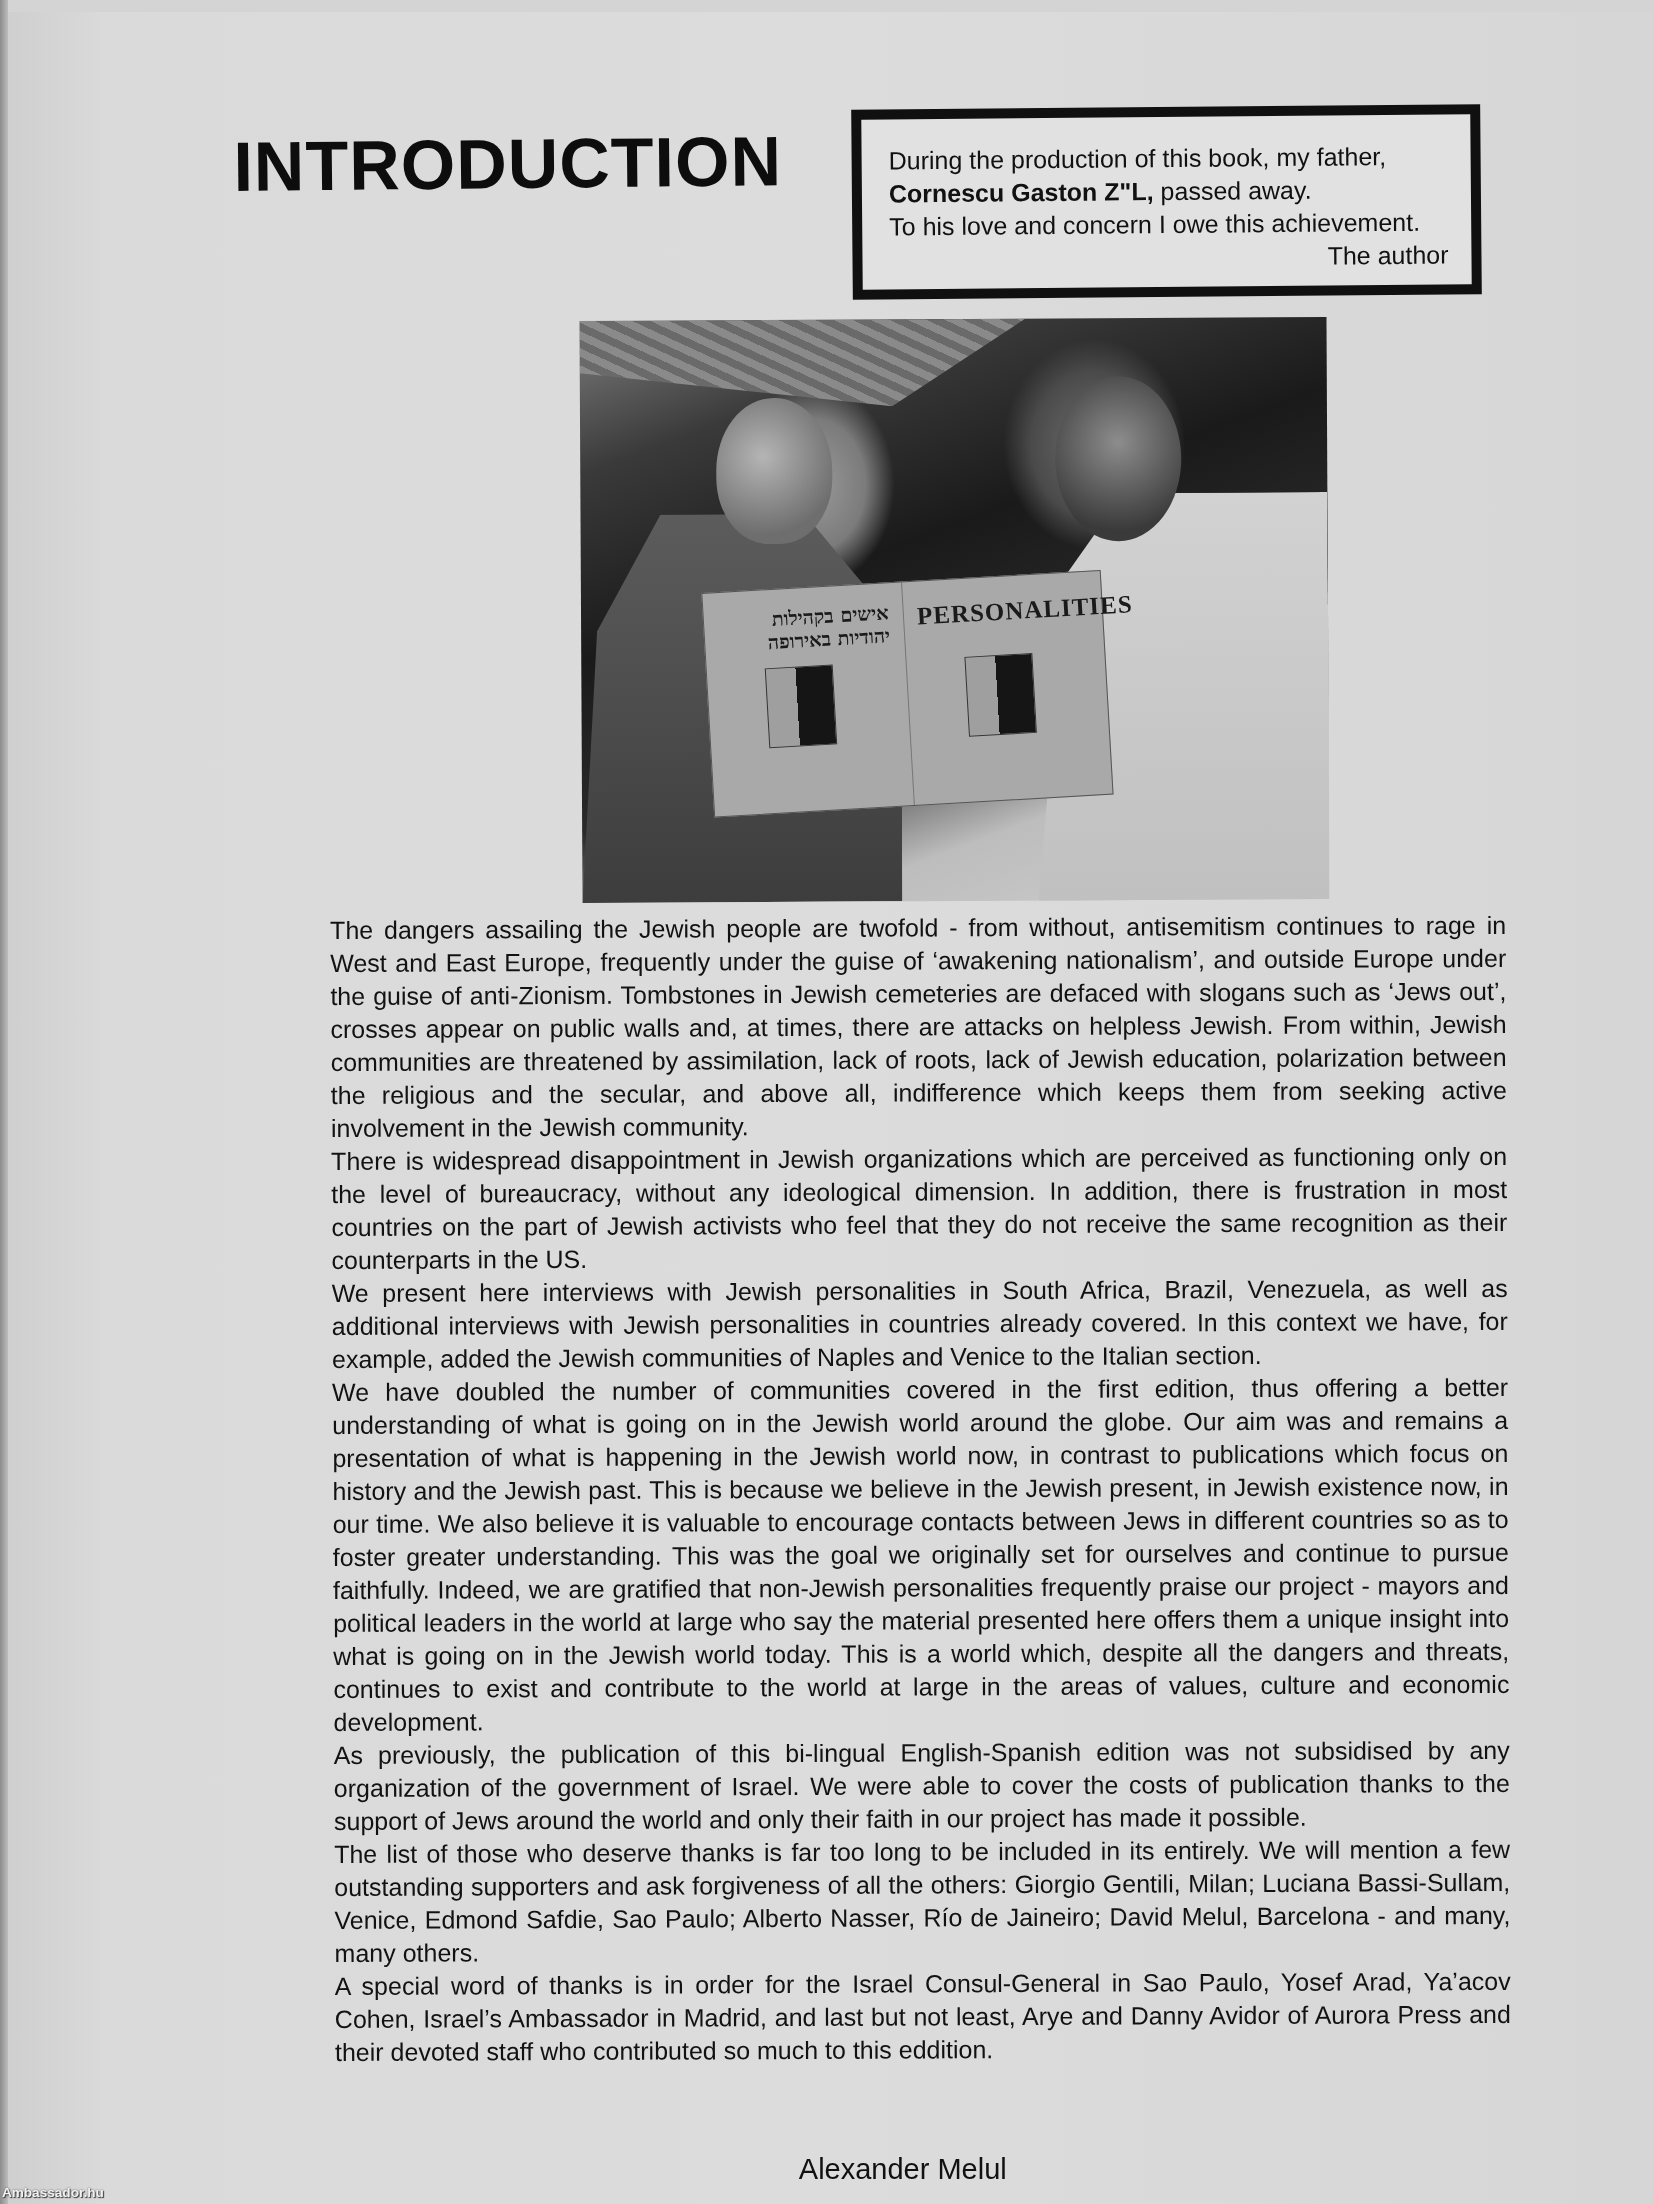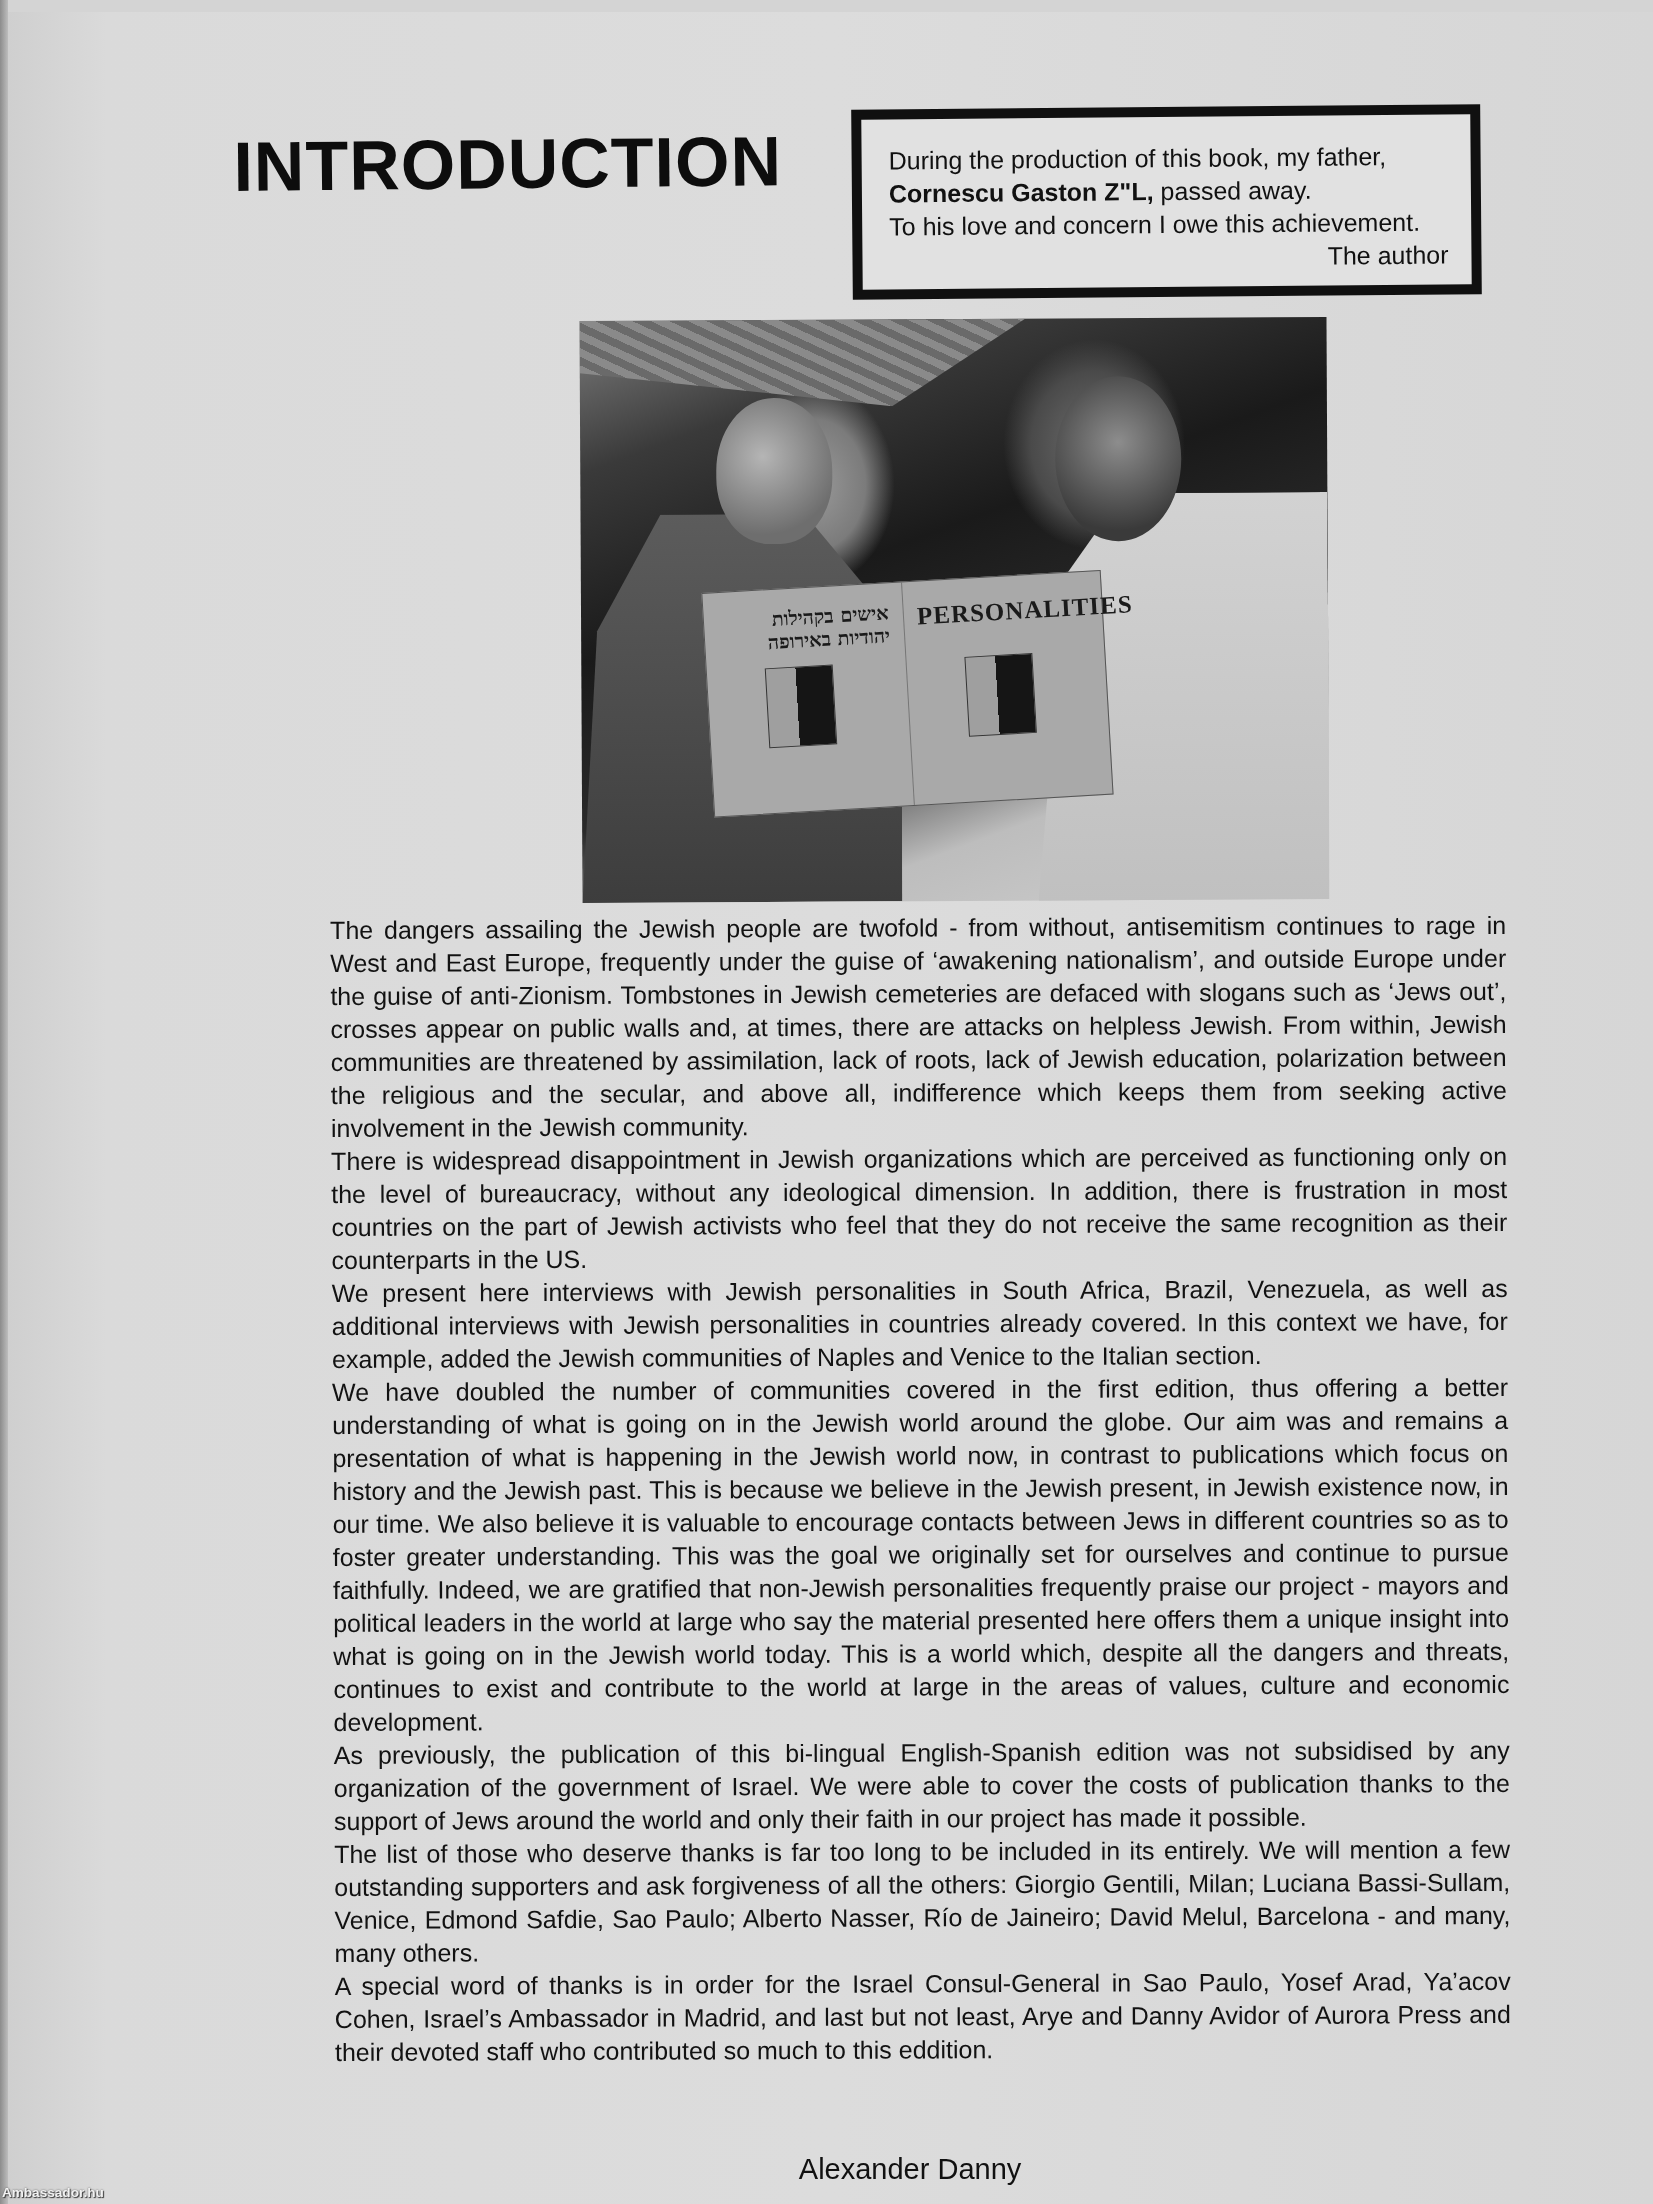--- a/index.html
+++ b/index.html
@@ -149,17 +149,17 @@
   <div class="body-text">
     <p>The dangers assailing the Jewish people are twofold - from without, antisemitism continues to rage in West and East Europe, frequently under the guise of ‘awakening nationalism’, and outside Europe under the guise of anti-Zionism. Tombstones in Jewish cemeteries are defaced with slogans such as ‘Jews out’, crosses appear on public walls and, at times, there are attacks on helpless Jewish. From within, Jewish communities are threatened by assimilation, lack of roots, lack of Jewish education, polarization between the religious and the secular, and above all, indifference which keeps them from seeking active involvement in the Jewish community.</p>
     <p>There is widespread disappointment in Jewish organizations which are perceived as functioning only on the level of bureaucracy, without any ideological dimension. In addition, there is frustration in most countries on the part of Jewish activists who feel that they do not receive the same recognition as their counterparts in the US.</p>
     <p>We present here interviews with Jewish personalities in South Africa, Brazil, Venezuela, as well as additional interviews with Jewish personalities in countries already covered. In this context we have, for example, added the Jewish communities of Naples and Venice to the Italian section.</p>
     <p>We have doubled the number of communities covered in the first edition, thus offering a better understanding of what is going on in the Jewish world around the globe. Our aim was and remains a presentation of what is happening in the Jewish world now, in contrast to publications which focus on history and the Jewish past. This is because we believe in the Jewish present, in Jewish existence now, in our time. We also believe it is valuable to encourage contacts between Jews in different countries so as to foster greater understanding. This was the goal we originally set for ourselves and continue to pursue faithfully. Indeed, we are gratified that non-Jewish personalities frequently praise our project - mayors and political leaders in the world at large who say the material presented here offers them a unique insight into what is going on in the Jewish world today. This is a world which, despite all the dangers and threats, continues to exist and contribute to the world at large in the areas of values, culture and economic development.</p>
     <p>As previously, the publication of this bi-lingual English-Spanish edition was not subsidised by any organization of the government of Israel. We were able to cover the costs of publication thanks to the support of Jews around the world and only their faith in our project has made it possible.</p>
     <p>The list of those who deserve thanks is far too long to be included in its entirely. We will mention a few outstanding supporters and ask forgiveness of all the others: Giorgio Gentili, Milan; Luciana Bassi-Sullam, Venice, Edmond Safdie, Sao Paulo; Alberto Nasser, Río de Jaineiro; David Melul, Barcelona - and many, many others.</p>
     <p>A special word of thanks is in order for the Israel Consul-General in Sao Paulo, Yosef Arad, Ya’acov Cohen, Israel’s Ambassador in Madrid, and last but not least, Arye and Danny Avidor of Aurora Press and their devoted staff who contributed so much to this eddition.</p>
   </div>
 
-  <div class="signature">Alexander Danny</div>
+  <div class="signature">Alexander Melul</div>
 </div>
 
 <div class="watermark">Ambassador.hu</div>
 
 
 </body></html>

